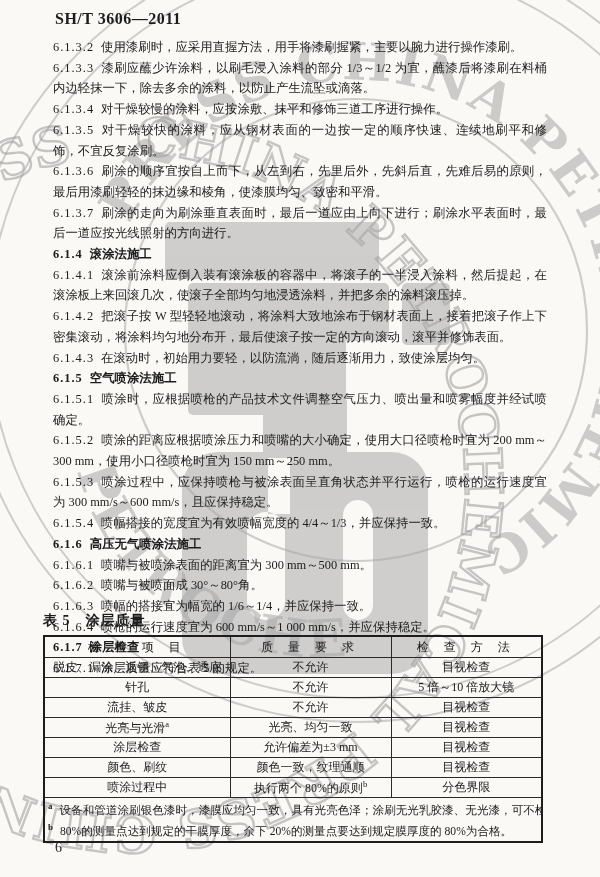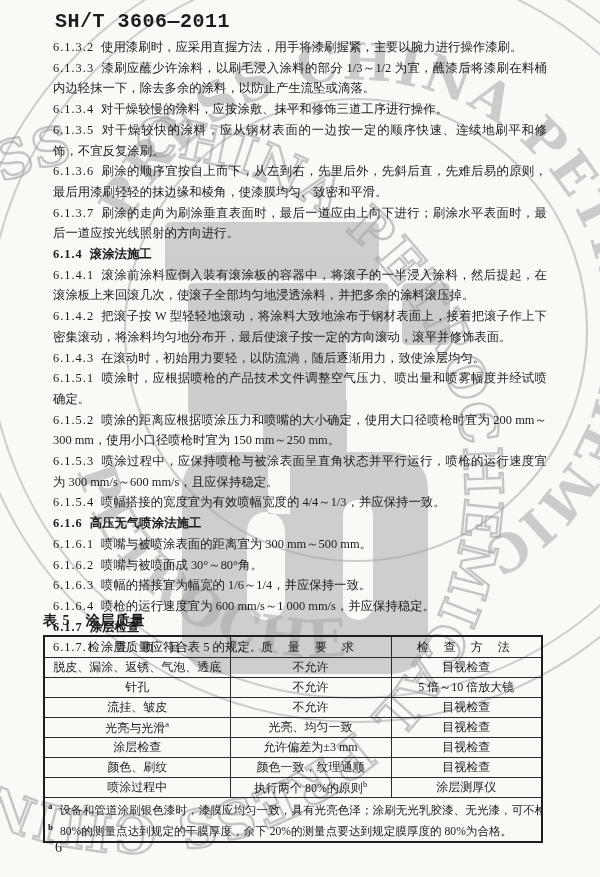--- a/index.html
+++ b/index.html
@@ -5,21 +5,21 @@
   html,body{margin:0;padding:0;background:#888;}
   .page{
     position:relative;width:600px;height:877px;margin:0 auto;
     background:#faf9f6;overflow:hidden;
     font-family:"Liberation Serif","DejaVu Serif",serif;
     color:#1c1c1c;
   }
   .wm{position:absolute;left:0;top:0;z-index:0;}
   .content{position:relative;z-index:1;}
   .std-header{position:absolute;left:55px;top:10px;font-weight:bold;
-    font-size:20px;letter-spacing:.5px;font-family:Liberation Mono, monospace;}
+    font-size:16px;letter-spacing:.5px;font-family:Liberation Serif, serif;}
   .body-text{position:absolute;left:53px;top:37px;width:494px;
     font-size:12.4px;line-height:20.7px;text-align:justify;}
   .para{margin:0;}
   .para .num{margin-right:7px;letter-spacing:1px;}
   .para.bold{font-weight:bold;}
   .table-block{position:absolute;left:43px;top:612px;width:498px;}
   .tbl-caption{font-weight:bold;font-size:14px;
     margin:0 0 5px 0;letter-spacing:1px;}
   table.t5{border-collapse:collapse;width:498px;font-size:12px;
     border:2px solid #1d1d1d;table-layout:fixed;background:transparent;}
@@ -88,20 +88,21 @@
       <p class="para"><span class="num">6.1.3.2</span><span>使用漆刷时，应采用直握方法，用手将漆刷握紧，主要以腕力进行操作漆刷。</span></p>
       <p class="para"><span class="num">6.1.3.3</span><span>漆刷应蘸少许涂料，以刷毛浸入涂料的部分 1/3～1/2 为宜，蘸漆后将漆刷在料桶内边轻抹一下，除去多余的涂料，以防止产生流坠或滴落。</span></p>
       <p class="para"><span class="num">6.1.3.4</span><span>对干燥较慢的涂料，应按涂敷、抹平和修饰三道工序进行操作。</span></p>
       <p class="para"><span class="num">6.1.3.5</span><span>对干燥较快的涂料，应从钢材表面的一边按一定的顺序快速、连续地刷平和修饰，不宜反复涂刷。</span></p>
       <p class="para"><span class="num">6.1.3.6</span><span>刷涂的顺序宜按自上而下，从左到右，先里后外，先斜后直，先难后易的原则，最后用漆刷轻轻的抹边缘和棱角，使漆膜均匀、致密和平滑。</span></p>
       <p class="para"><span class="num">6.1.3.7</span><span>刷涂的走向为刷涂垂直表面时，最后一道应由上向下进行；刷涂水平表面时，最后一道应按光线照射的方向进行。</span></p>
       <p class="para bold"><span class="num">6.1.4</span><span>滚涂法施工</span></p>
       <p class="para"><span class="num">6.1.4.1</span><span>滚涂前涂料应倒入装有滚涂板的容器中，将滚子的一半浸入涂料，然后提起，在滚涂板上来回滚几次，使滚子全部均匀地浸透涂料，并把多余的涂料滚压掉。</span></p>
       <p class="para"><span class="num">6.1.4.2</span><span>把滚子按 W 型轻轻地滚动，将涂料大致地涂布于钢材表面上，接着把滚子作上下密集滚动，将涂料均匀地分布开，最后使滚子按一定的方向滚动，滚平并修饰表面。</span></p>
       <p class="para"><span class="num">6.1.4.3</span><span>在滚动时，初始用力要轻，以防流淌，随后逐渐用力，致使涂层均匀。</span></p>
+      <p class="para bold"><span class="num">6.1.5</span><span>空气喷涂法施工</span></p>
       <p class="para"><span class="num">6.1.5.1</span><span>喷涂时，应根据喷枪的产品技术文件调整空气压力、喷出量和喷雾幅度并经试喷确定。</span></p>
       <p class="para"><span class="num">6.1.5.2</span><span>喷涂的距离应根据喷涂压力和喷嘴的大小确定，使用大口径喷枪时宜为 200 mm～300 mm，使用小口径喷枪时宜为 150 mm～250 mm。</span></p>
       <p class="para"><span class="num">6.1.5.3</span><span>喷涂过程中，应保持喷枪与被涂表面呈直角状态并平行运行，喷枪的运行速度宜为 300 mm/s～600 mm/s，且应保持稳定。</span></p>
       <p class="para"><span class="num">6.1.5.4</span><span>喷幅搭接的宽度宜为有效喷幅宽度的 4/4～1/3，并应保持一致。</span></p>
       <p class="para bold"><span class="num">6.1.6</span><span>高压无气喷涂法施工</span></p>
       <p class="para"><span class="num">6.1.6.1</span><span>喷嘴与被喷涂表面的距离宜为 300 mm～500 mm。</span></p>
       <p class="para"><span class="num">6.1.6.2</span><span>喷嘴与被喷面成 30°～80°角。</span></p>
       <p class="para"><span class="num">6.1.6.3</span><span>喷幅的搭接宜为幅宽的 1/6～1/4，并应保持一致。</span></p>
       <p class="para"><span class="num">6.1.6.4</span><span>喷枪的运行速度宜为 600 mm/s～1 000 mm/s，并应保持稳定。</span></p>
       <p class="para bold"><span class="num">6.1.7</span><span>涂层检查</span></p>
@@ -148,21 +149,21 @@
           <td>目视检查</td>
         </tr>
         <tr>
           <td>颜色、刷纹</td>
           <td>颜色一致，纹理通顺</td>
           <td>目视检查</td>
         </tr>
         <tr>
           <td>喷涂过程中</td>
           <td><span>执行两个 80%的原则</span><sup class="csup">b</sup></td>
-          <td>涂层测厚仪</td>
+          <td>分色界限</td>
         </tr>
         <tr>
           <td class="fnote-cell" colspan="3">
             <div class="fnote"><sup>a</sup><span>设备和管道涂刷银色漆时，漆膜应均匀一致，具有光亮色泽；涂刷无光乳胶漆、无光漆，可不检查光亮。</span></div>
             <div class="fnote"><sup>b</sup><span>80%的测量点达到规定的干膜厚度，余下 20%的测量点要达到规定膜厚度的 80%为合格。</span></div>
           </td>
         </tr>
       </tbody>
         </table>
     </div>

